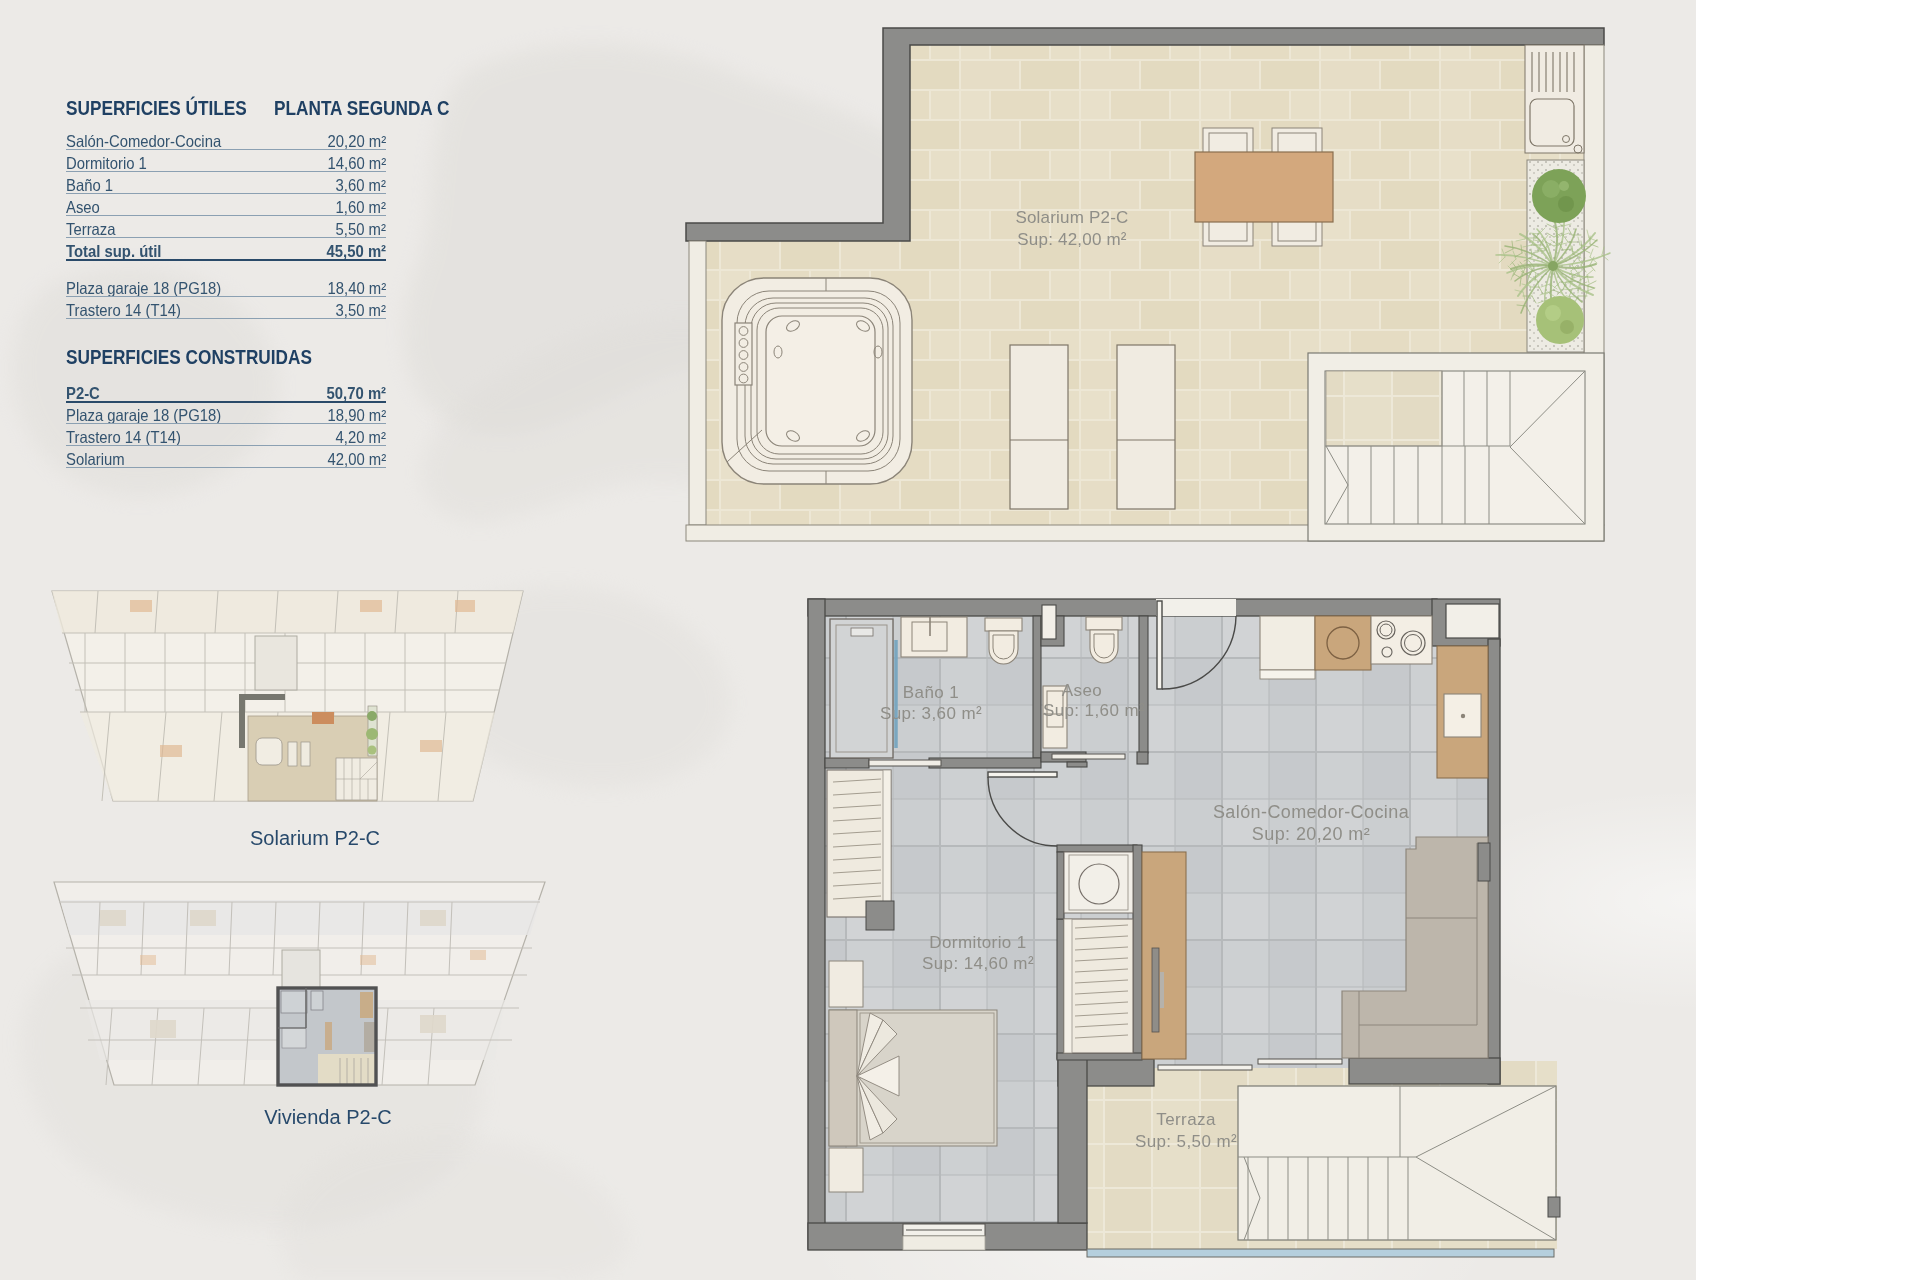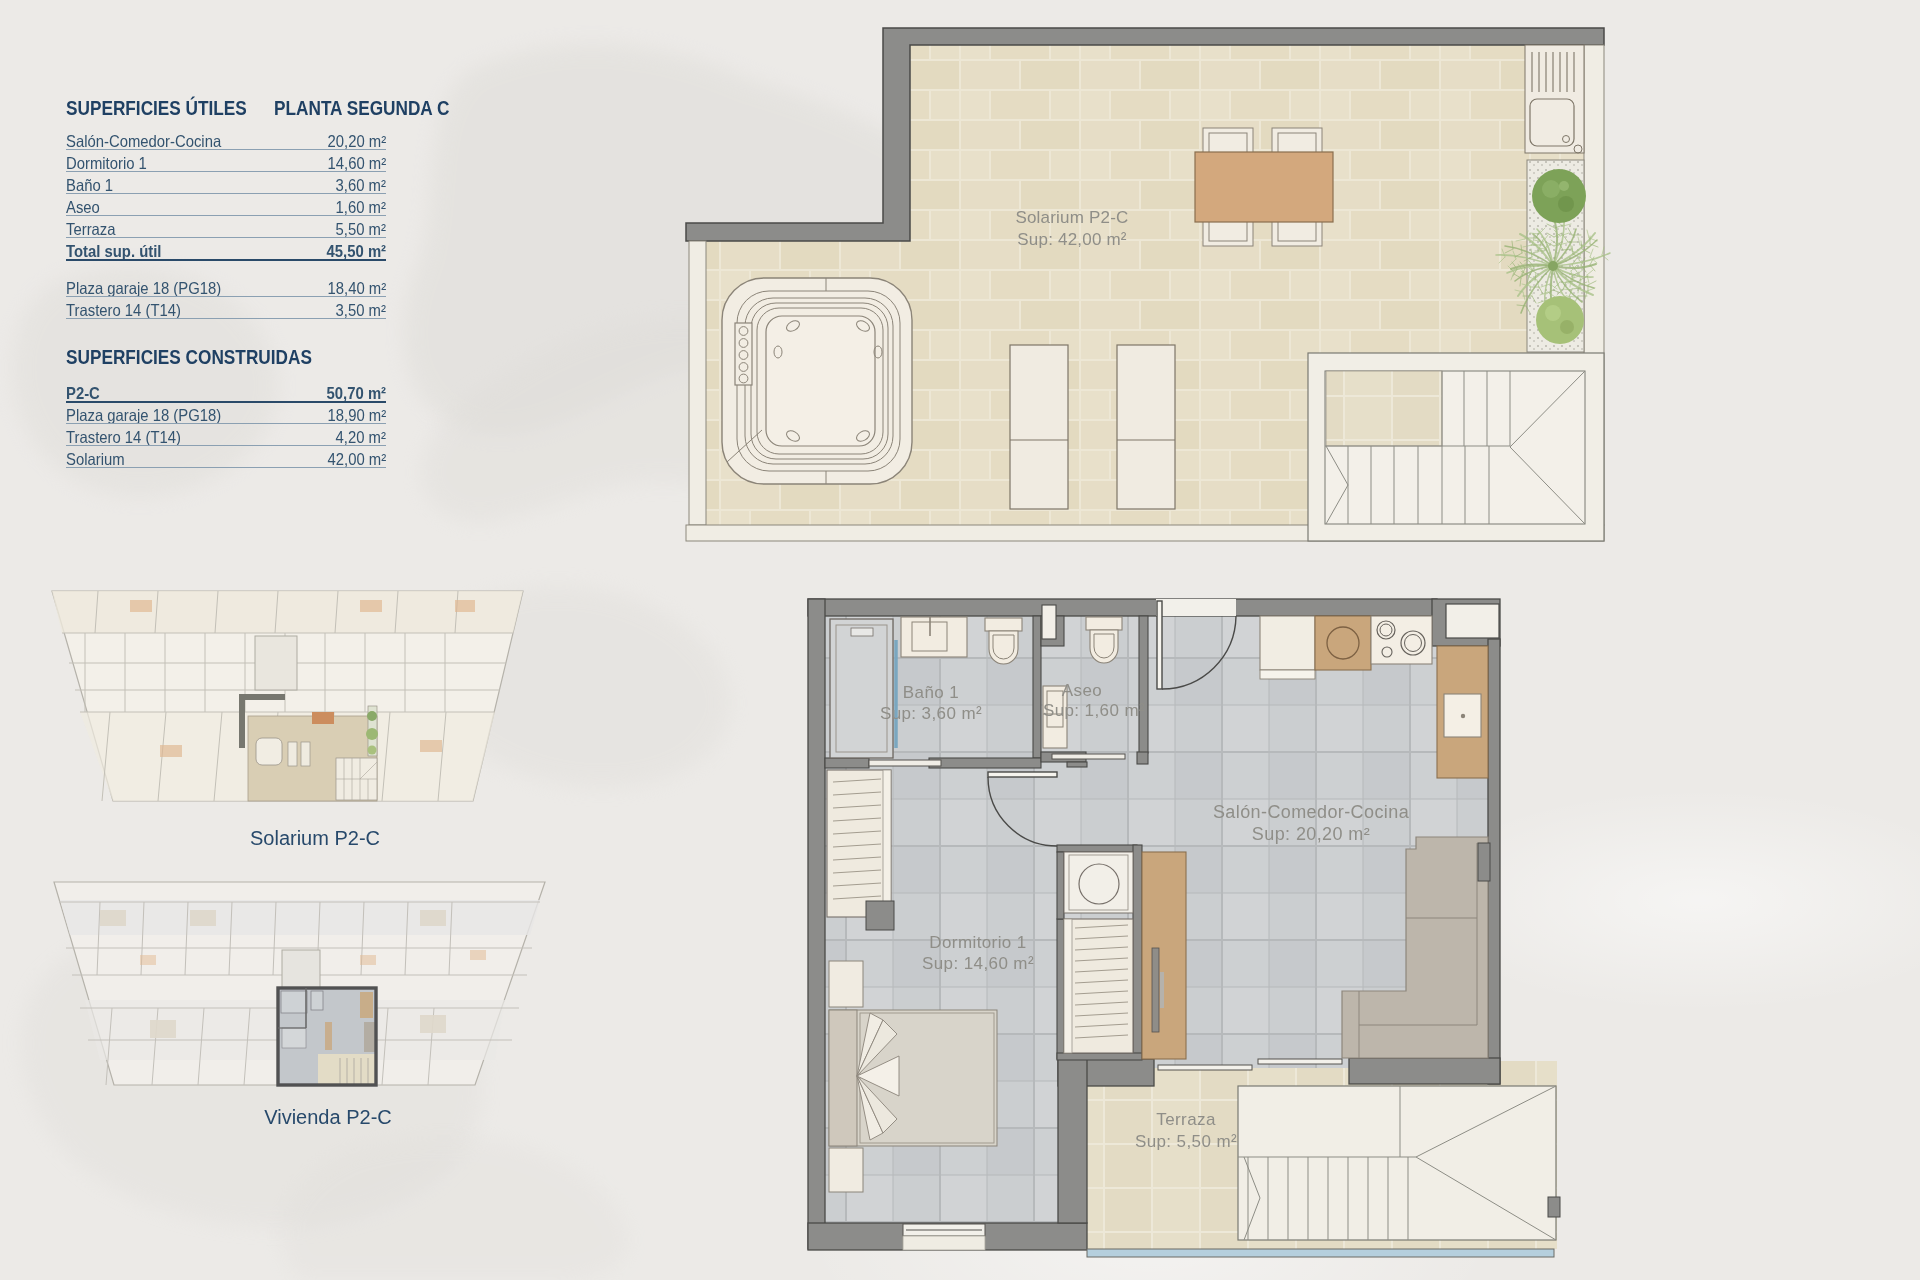--- a/index.html
+++ b/index.html
@@ -1,17 +1,17 @@
 <!DOCTYPE html>
 <html><head>
 <meta charset="utf-8">
 <style>
   html,body{margin:0;padding:0;}
   body{width:1920px;height:1280px;overflow:hidden;font-family:"Liberation Sans", sans-serif;}
-  .page{position:relative;width:1920px;height:1280px;background:#eceae7;}
+  .page{position:relative;width:1696px;height:1280px;background:#eceae7;}
   .tbl{position:absolute;color:#2a4a69;}
   .hdr{font-weight:bold;font-size:21px;color:#1f4063;transform:scaleX(.82);transform-origin:0 50%;white-space:nowrap;}
   .row{position:absolute;left:0;width:320px;font-size:16.5px;color:#33536f;}
   .row .lab{position:absolute;left:0;top:0;white-space:nowrap;transform:scaleX(.9);transform-origin:0 0;}
   .row .val{position:absolute;right:0;top:0;white-space:nowrap;transform:scaleX(.9);transform-origin:100% 0;}
   .row .ln{position:absolute;left:0;right:0;top:17px;border-bottom:1px solid #8ba0b2;}
   .bold{font-weight:bold;}
   svg text{font-family:"Liberation Sans", sans-serif;}
 </style>
 </head>

